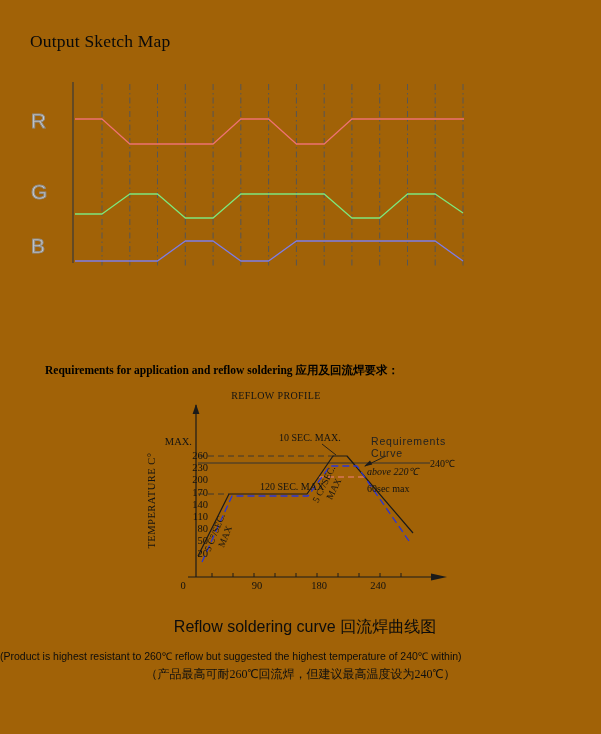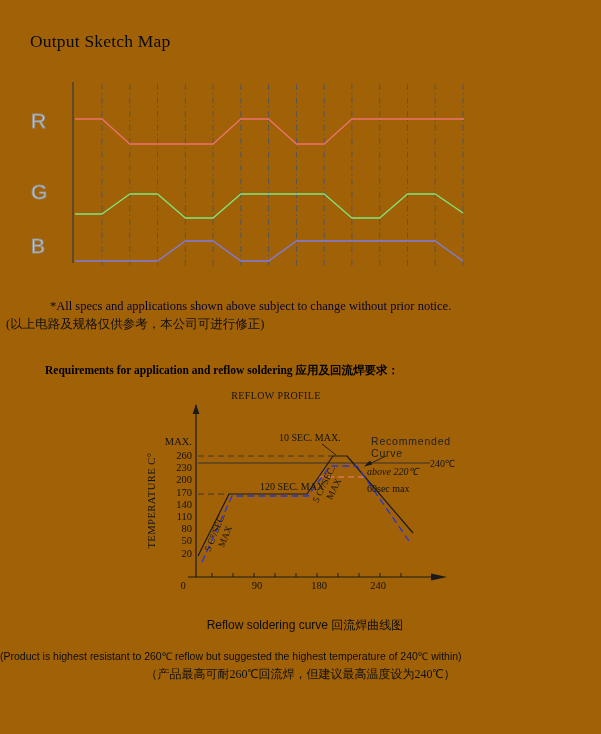--- a/index.html
+++ b/index.html
@@ -14,38 +14,38 @@
     left:31px;font-size:21px;line-height:26px;
     font-family:"Liberation Sans",sans-serif;color:#d0d0d0;
     -webkit-text-stroke:1px #8f8f8f;
   }
   .note1{left:50px;top:299px;font-size:12.5px;color:#05052a;}
   .note1zh{left:6px;top:316px;font-size:12.5px;color:#101010;}
   .heading{left:45px;top:363px;font-size:11.5px;font-weight:bold;font-family:Liberation Serif, serif;color:#000;}
   .ct{font-size:10px;color:#131313;}  
   .reflow-title{left:200px;top:390px;width:152px;text-align:center;letter-spacing:0.4px;}
   .max-label{left:150px;top:436px;width:42px;text-align:right;font-size:10.5px;}
-  #yticks{left:150px;top:450px;width:42px;text-align:right;}
+  #yticks{left:166px;top:450px;width:42px;text-align:right;}
   #yticks div{font-size:10.5px;height:12.2px;line-height:12.2px;}
   .yaxis-label{left:87px;top:494px;width:131px;height:13px;text-align:center;font-size:10.5px;
     transform:rotate(-90deg);letter-spacing:0.5px;}
   .ten-sec{left:279px;top:432px;}
   .rec1{left:371px;top:435px;font-family:"Liberation Sans",sans-serif;font-size:10.5px;letter-spacing:0.8px;color:#222;}
   .rec2{left:371px;top:447px;font-family:"Liberation Sans",sans-serif;font-size:10.5px;letter-spacing:0.8px;color:#222;}
   .t240{left:430px;top:456px;}
   .ab220{left:367px;top:464px;font-style:italic;}
   .s60{left:367px;top:483px;}
   .s120{left:260px;top:481px;}
   .rot{width:64px;text-align:center;font-size:9.5px;line-height:10.5px;}
   .rot1{left:188px;top:524px;transform:rotate(-68deg);}
   .rot2{left:297px;top:476px;transform:rotate(-64deg);}
   #xticks{left:0;top:580px;width:601px;height:14px;}
   #xticks div{position:absolute;width:30px;text-align:center;font-size:10.5px;}
   .time-label{left:192px;top:600px;width:180px;text-align:center;font-size:10.5px;letter-spacing:0.3px;}
-  .caption{left:155px;top:617px;width:300px;text-align:center;font-size:12px;font-family:"Liberation Sans",sans-serif;color:#0c0c0c;}
+  .caption{left:155px;top:617px;width:300px;text-align:center;font-size:16px;font-family:"Liberation Sans",sans-serif;color:#0c0c0c;}
   .foot-en{left:0;top:649px;width:601px;text-align:left;font-size:10.5px;font-family:"Liberation Sans",sans-serif;color:#0c0c0c;}
   .foot-zh{left:0;top:666px;width:601px;text-align:center;font-size:12px;color:#101010;}
 </style>
 </head>
 <body>
 
 <div class="page">
 
   <div class="abs title">Output Sketch Map</div>
 
@@ -66,22 +66,20 @@
       <line x1="435.2" y1="84" x2="435.2" y2="266" stroke="#565656" stroke-width="1" stroke-dasharray="6 3 1.5 3"></line>
       <line x1="463" y1="84" x2="463" y2="266" stroke="#565656" stroke-width="1" stroke-dasharray="6 3 1.5 3"></line>
       <polyline points="75,119 102,119 129.8,144 213.1,144 240.8,119 268.6,119 296.4,144 324.2,144 351.9,119 464,119" fill="none" stroke="#ee7272" stroke-width="1.3" stroke-linejoin="round"></polyline>
       <polyline points="75,214 102,214 129.8,194 157.5,194 185.3,218 213.1,218 240.8,194 324.2,194 351.9,218 379.7,218 407.5,194 435.2,194 463,213" fill="none" stroke="#7de87d" stroke-width="1.3" stroke-linejoin="round"></polyline>
       <polyline points="75,261 157.5,261 185.3,241 213.1,241 240.8,261 268.6,261 296.4,241 435.2,241 463,261" fill="none" stroke="#7d7de8" stroke-width="1.3" stroke-linejoin="round"></polyline>
     </svg>
   <div class="abs wave-label" style="top:108px">R</div>
   <div class="abs wave-label" style="top:179px">G</div>
   <div class="abs wave-label" style="top:233px">B</div>
 
-  <div class="abs note1">*All specs and applications shown above subject to change without prior notice.</div>
-  <div class="abs note1zh">(以上电路及规格仅供参考，本公司可进行修正)</div>
 
   <div class="abs heading">Requirements for application and reflow soldering  应用及回流焊要求：</div>
 
   <svg id="reflow-svg" width="601" height="734" viewBox="0 0 601 734">
       <line x1="196" y1="405" x2="196" y2="577" stroke="#1a1a1a" stroke-width="1.2"></line>
       <polygon points="196,404 192.6,414 199.4,414" fill="#1a1a1a"></polygon>
       <line x1="188" y1="577" x2="431" y2="577" stroke="#1a1a1a" stroke-width="1.2"></line>
       <polygon points="447,577 431,573.4 431,580.6" fill="#1a1a1a"></polygon>
       <line x1="212" y1="573" x2="212" y2="577" stroke="#1a1a1a" stroke-width="1"></line>
       <line x1="233" y1="573" x2="233" y2="577" stroke="#1a1a1a" stroke-width="1"></line>
@@ -113,21 +111,21 @@
       <div>170</div>
       <div>140</div>
       <div>110</div>
       <div>80</div>
       <div>50</div>
       <div>20</div>
     </div>
   <div class="abs ct yaxis-label">TEMPERATURE C°</div>
 
   <div class="abs ct ten-sec">10 SEC. MAX.</div>
-  <div class="abs rec1">Recommended</div>
+  <div class="abs rec1">Requirements</div>
   <div class="abs rec2">Curve</div>
   <div class="abs ct t240">240℃</div>
   <div class="abs ct ab220">above 220℃</div>
   <div class="abs ct s60">60sec max</div>
   <div class="abs ct s120">120 SEC. MAX</div>
 
   <div class="abs ct rot rot1">
     <div>5 C°/SEC.</div>
     <div>MAX</div>
   </div>

